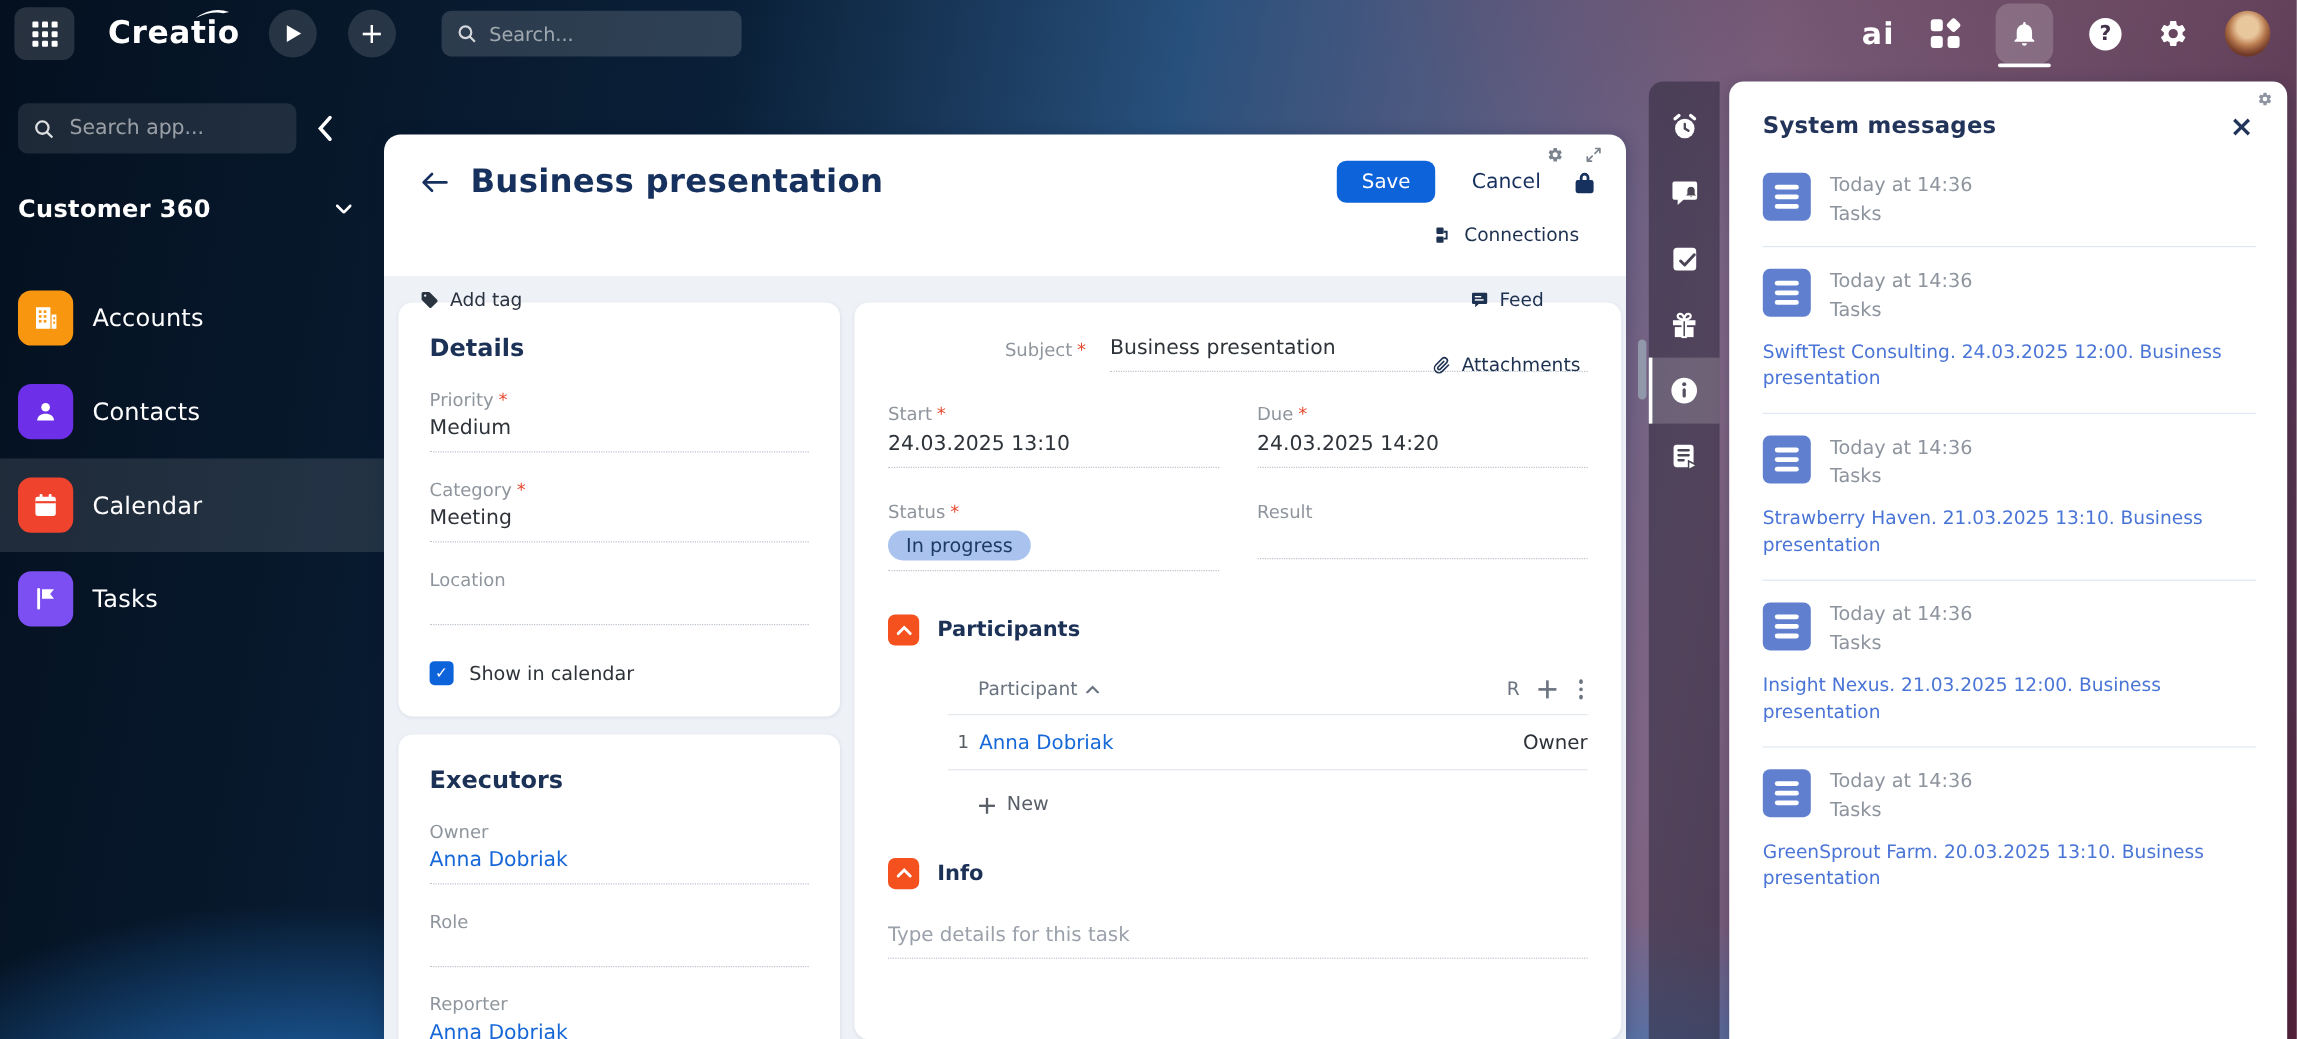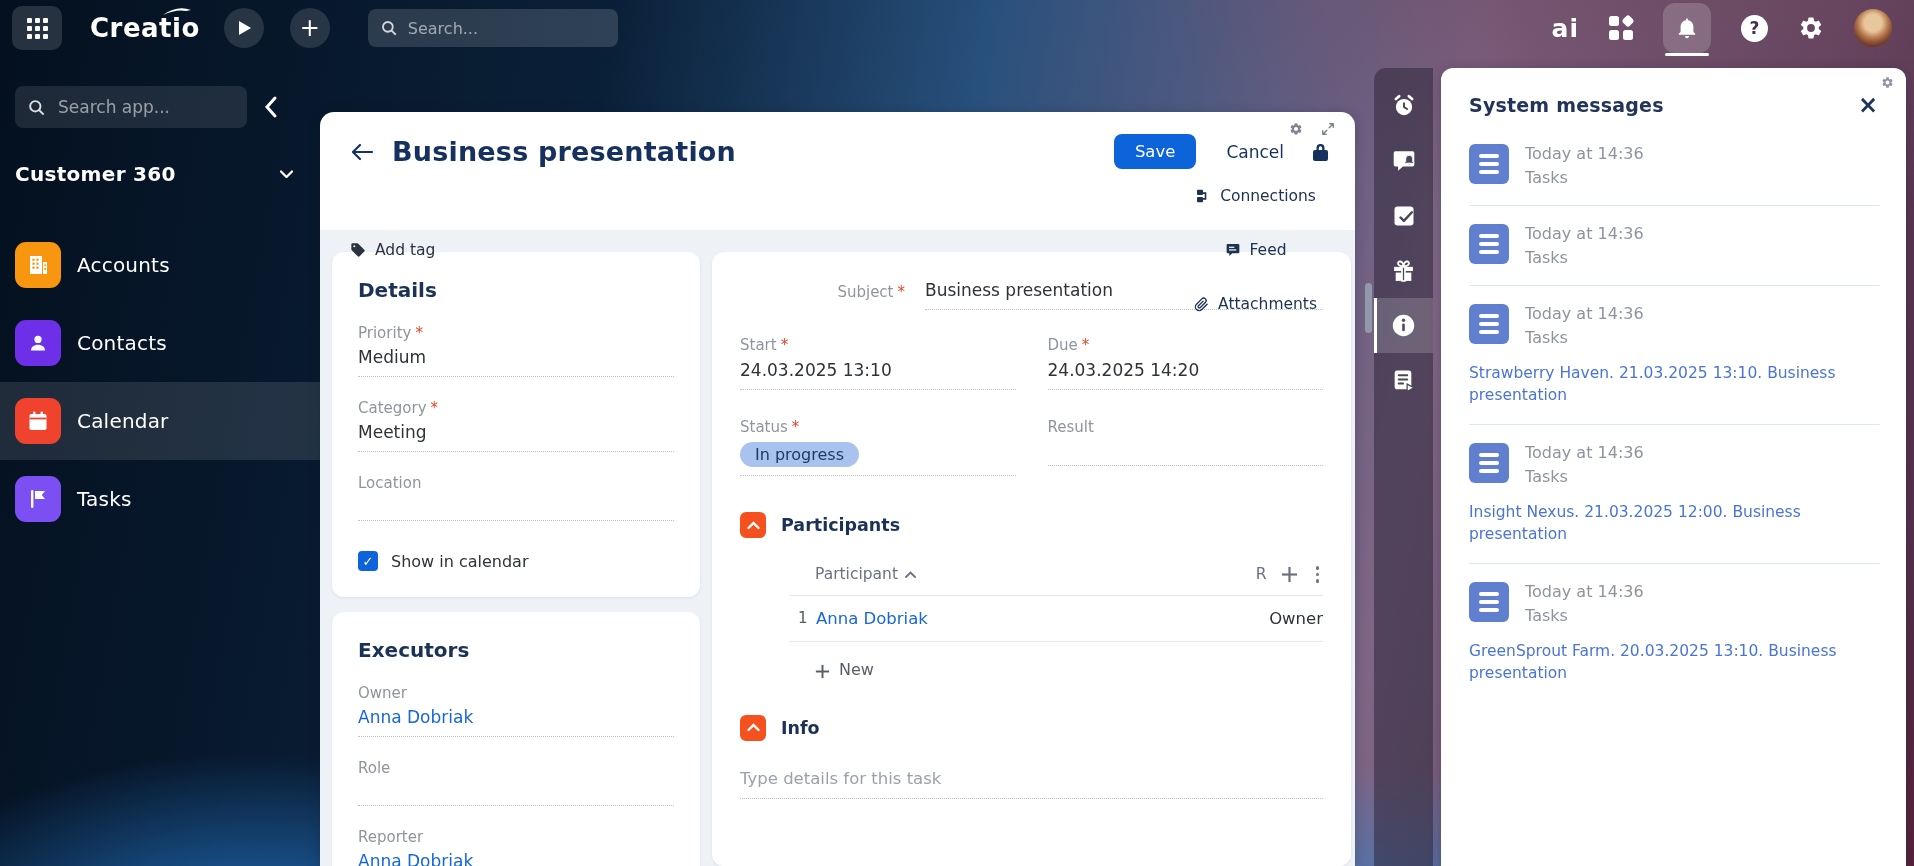--- a/index.html
+++ b/index.html
@@ -597,20 +597,21 @@
           <span class="msg-ico">
               <i></i>
               <i></i>
               <i></i>
             </span>
           <span class="msg-meta">
             <div class="t">Today at 14:36</div>
             <div class="s">Tasks</div>
           </span>
         </div>
+        <div class="msg-link">SwiftTest Consulting. 24.03.2025 12:00. Business presentation</div>
         <div class="msg-div"></div>
       </div>
 
       <div class="msg-item">
         <div class="msg-top">
           <span class="msg-ico">
               <i></i>
               <i></i>
               <i></i>
             </span>

